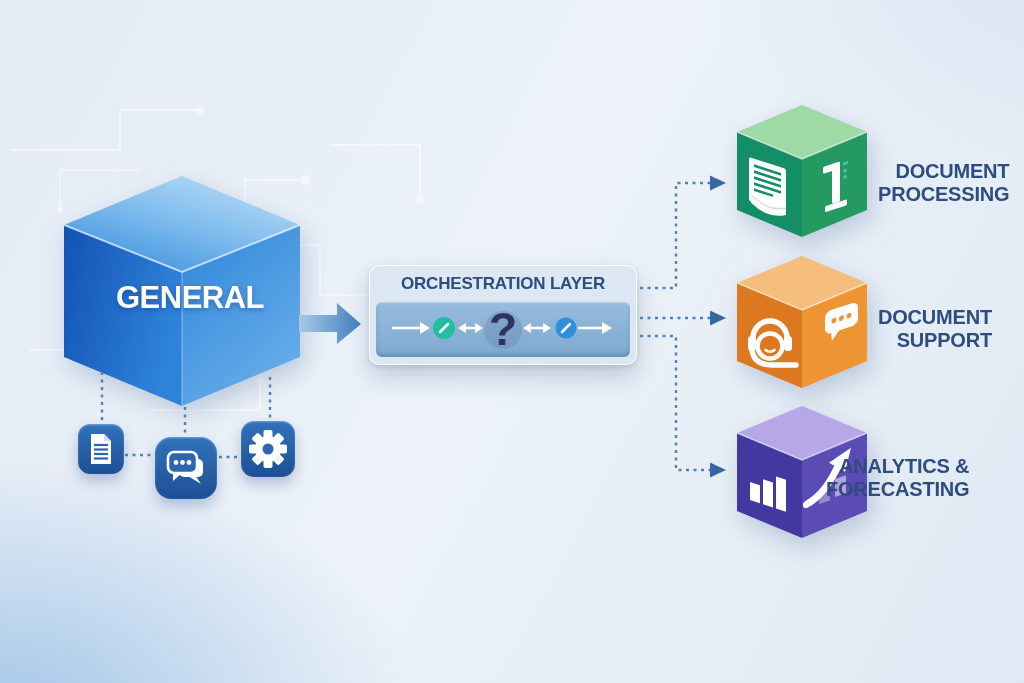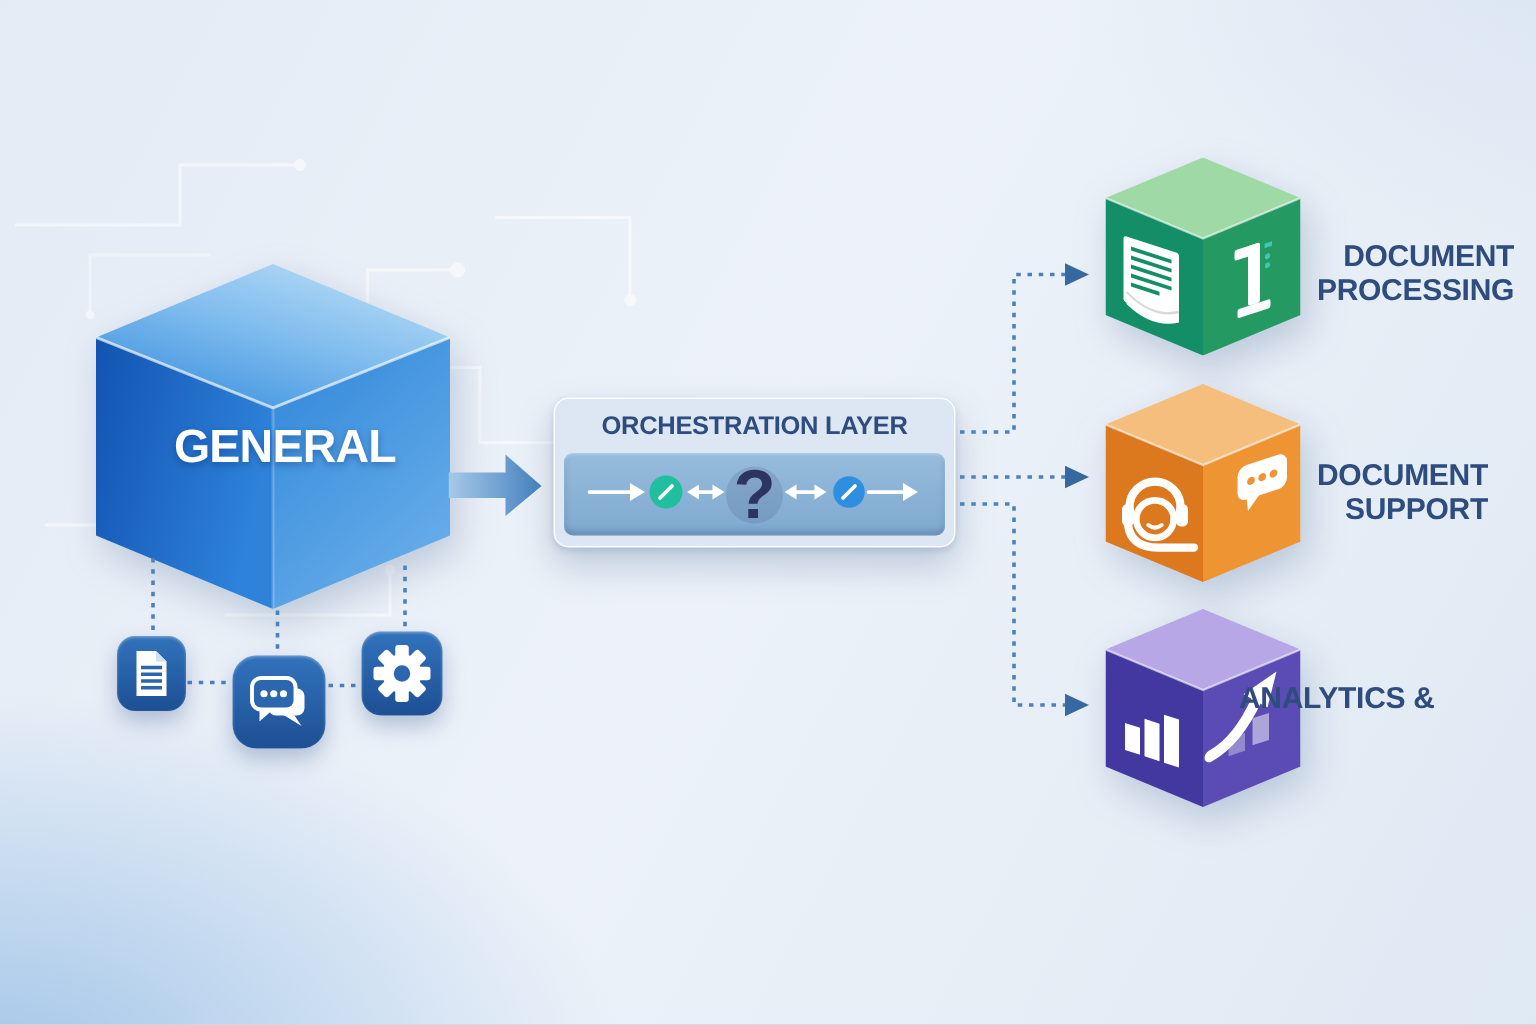--- a/index.html
+++ b/index.html
@@ -263,14 +263,15 @@
   <div class="abs target-label" style="left:878px;top:160px;">
     <div>DOCUMENT</div>
     <div>PROCESSING</div>
   </div>
   <div class="abs target-label" style="left:878px;top:306px;">
     <div>DOCUMENT</div>
     <div>SUPPORT</div>
   </div>
   <div class="abs target-label" style="left:826px;top:455px;">
     <div>ANALYTICS &amp;</div>
+    <div>FORECASTING</div>
   </div>
 </div>
 
 </body></html>

